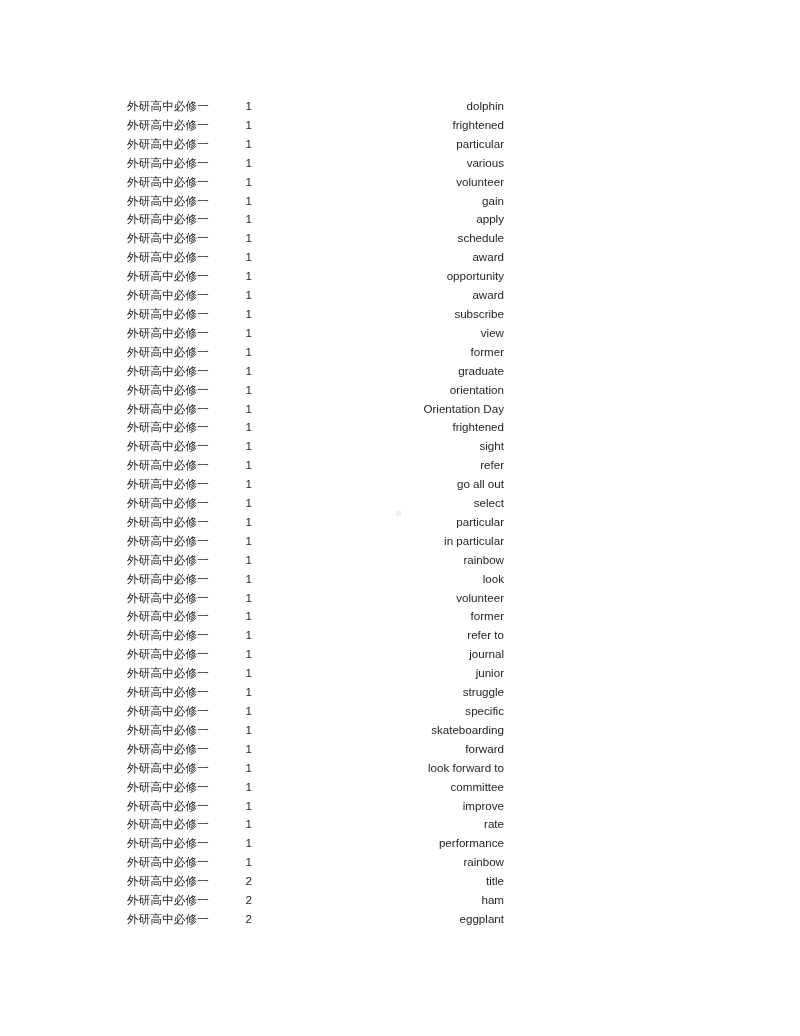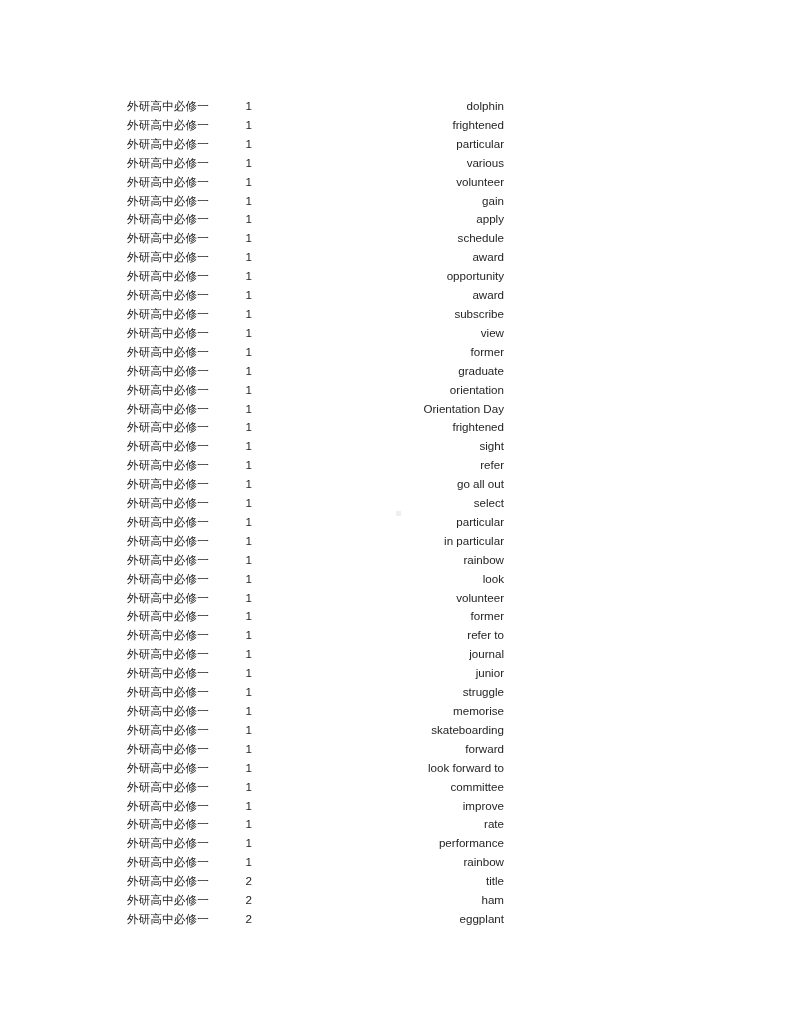--- a/index.html
+++ b/index.html
@@ -227,21 +227,21 @@
           <td class="col-word">junior</td>
         </tr>
         <tr>
           <td class="col-book">外研高中必修一</td>
           <td class="col-unit">1</td>
           <td class="col-word">struggle</td>
         </tr>
         <tr>
           <td class="col-book">外研高中必修一</td>
           <td class="col-unit">1</td>
-          <td class="col-word">memorise</td>
+          <td class="col-word">specific</td>
         </tr>
         <tr>
           <td class="col-book">外研高中必修一</td>
           <td class="col-unit">1</td>
           <td class="col-word">skateboarding</td>
         </tr>
         <tr>
           <td class="col-book">外研高中必修一</td>
           <td class="col-unit">1</td>
           <td class="col-word">forward</td>

